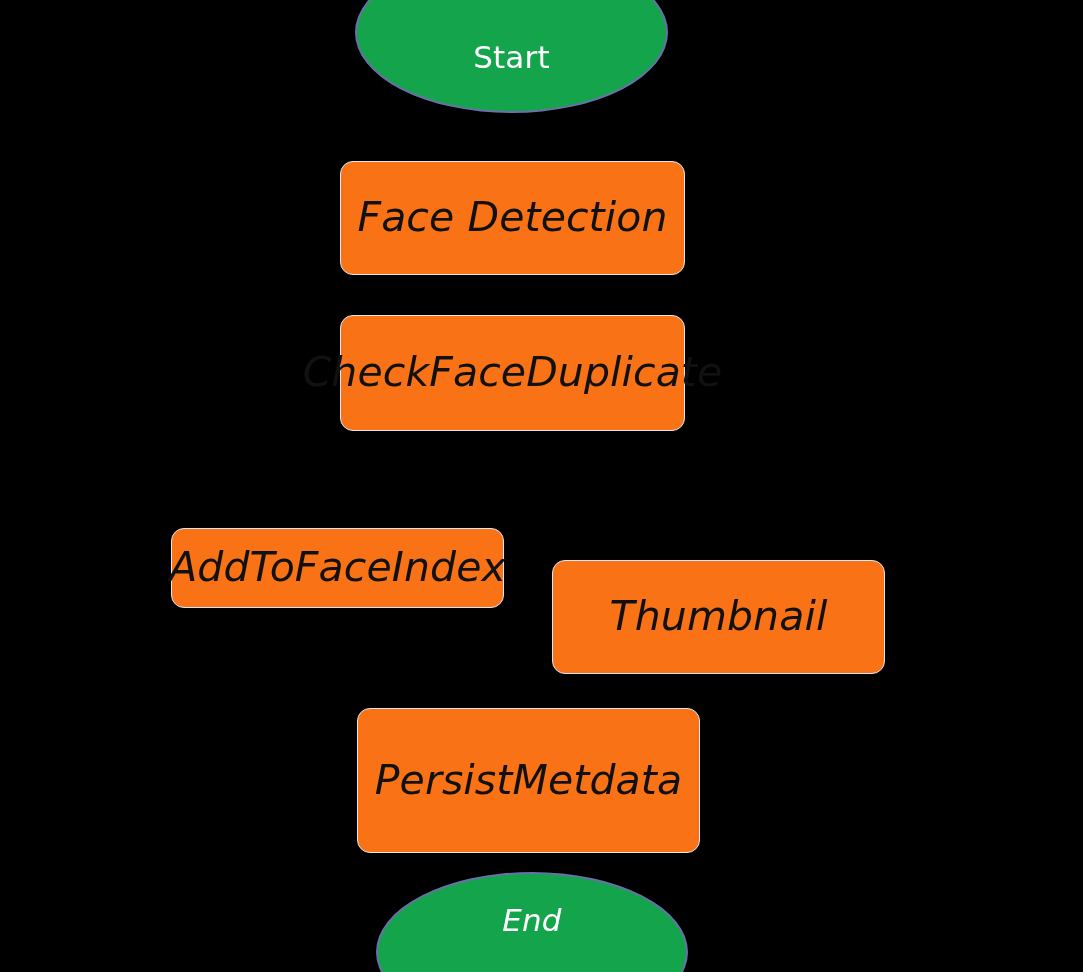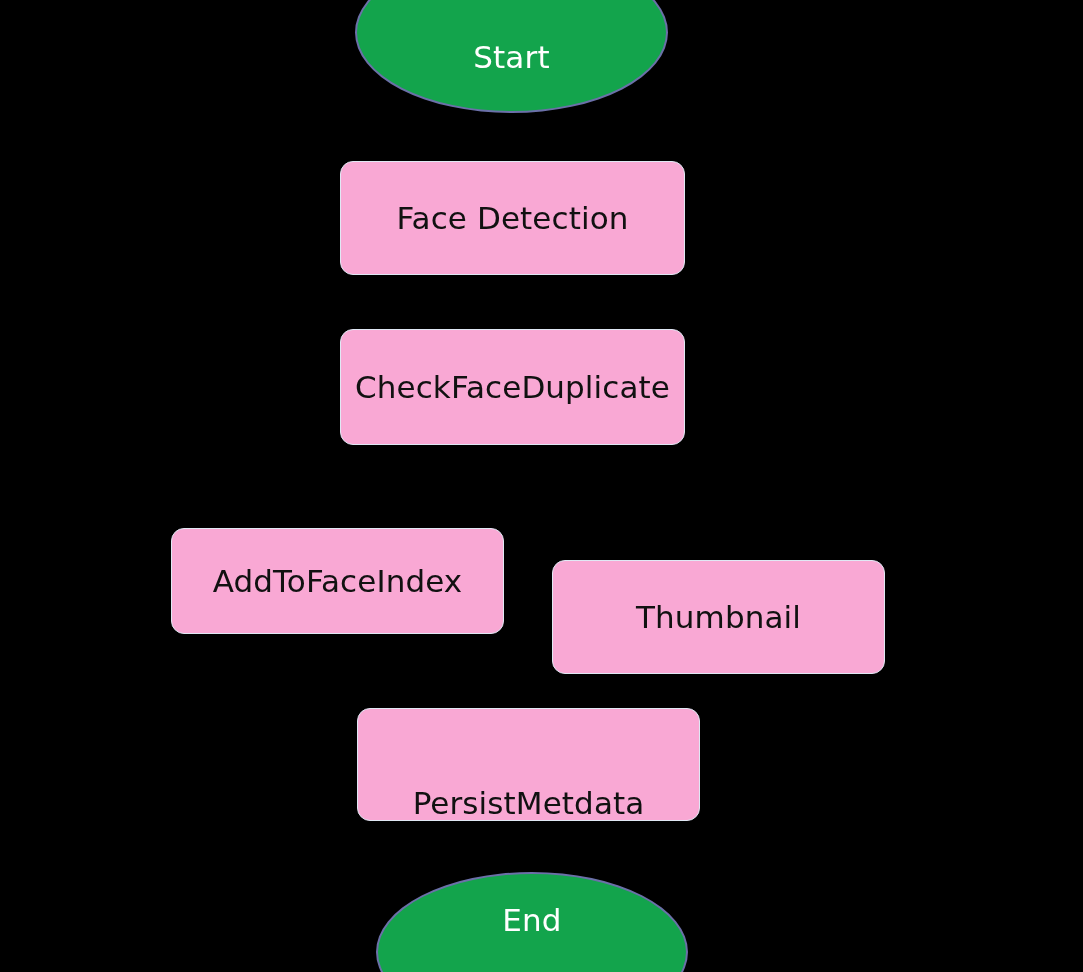--- a/index.html
+++ b/index.html
@@ -29,45 +29,46 @@
   }
   .node-terminal {
     background: #13a44c;
     border: 2px solid #6b70a8;
     border-radius: 50%;
     color: #ffffff;
     font-size: 31px;
     letter-spacing: 0.2px;
   }
   .node-process {
-    background: #f9a8d4;
+    background: #f97316;
     border: 1px solid #e0e8f4;
     border-radius: 13px;
     color: #111111;
-    font-size: 31px;
+    font-size: 41px;
     letter-spacing: 0.1px;
+    font-style: italic;
   }
   .node-label {
     display: block;
     padding: 0 6px;
     white-space: nowrap;
   }
 
   
   #node-start     { left: 355px; top: -48px;  width: 313px; height: 161px; }
   #node-start .node-label { transform: translateY(25px); }
 
   #node-face-detection      { left: 340px; top: 161px; width: 345px; height: 114px; }
-  #node-check-face-duplicate{ left: 340px; top: 329px; width: 345px; height: 116px; }
-  #node-add-to-face-index   { left: 171px; top: 528px; width: 333px; height: 106px; }
+  #node-check-face-duplicate{ left: 340px; top: 315px; width: 345px; height: 116px; }
+  #node-add-to-face-index   { left: 171px; top: 528px; width: 333px; height: 80px; }
   #node-thumbnail           { left: 552px; top: 528px; width: 333px; height: 114px; margin-top: 32px; }
-  #node-persist-metdata     { left: 357px; top: 708px; width: 343px; height: 113px; align-items: flex-end; }
+  #node-persist-metdata     { left: 357px; top: 708px; width: 343px; height: 145px; }
 
   #node-end       { left: 376px; top: 872px; width: 312px; height: 160px; }
-  #node-end .node-label { transform: translateY(-32px); }
+  #node-end .node-label { transform: translateY(-32px); font-style: italic; }
 </style>
 </head>
 <body>
 
 <div id="diagram-canvas">
 
   <div class="node node-terminal" id="node-start">
     <span class="node-label">Start</span>
   </div>
 

